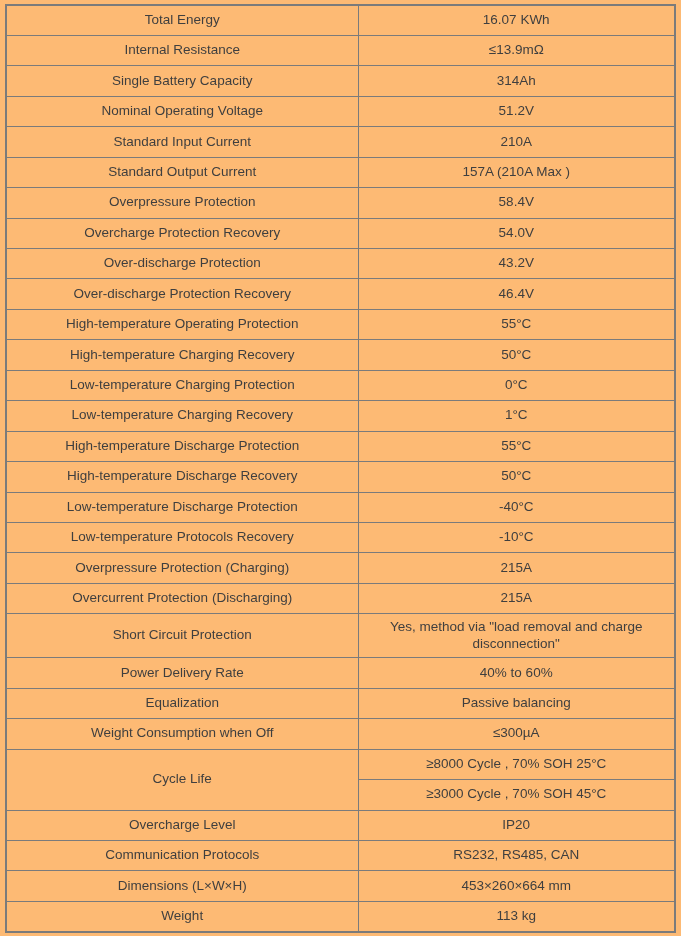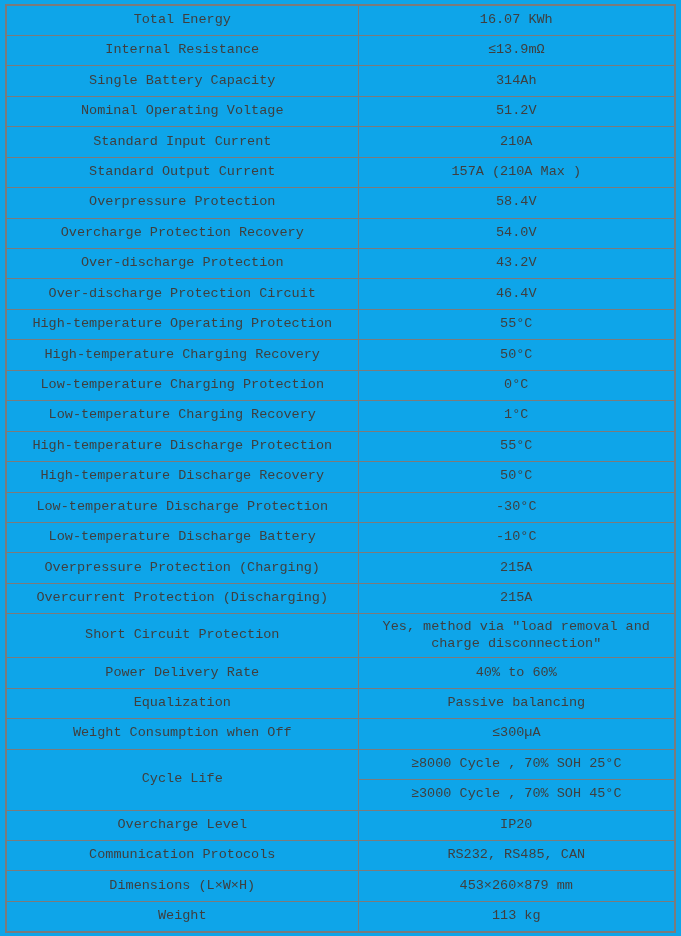--- a/index.html
+++ b/index.html
@@ -7,23 +7,22 @@
     padding: 0;
     background: #ffffff;
     width: 681px;
     height: 936px;
     font-family: "Liberation Sans", sans-serif;
   }
   .page {
     position: relative;
     width: 681px;
     height: 936px;
-    background: #0ea5e9;
+    background: #fdba74;
     overflow: hidden;
-    font-family: Liberation Mono, monospace;
   }
   table.spec-table {
     position: absolute;
     left: 5px;
     top: 4px;
     width: 669px;
     height: 929px;
     border-collapse: collapse;
     table-layout: fixed;
     border: 2px solid #7b7b7b;
@@ -81,21 +80,21 @@
         </tr>
         <tr class="row-normal">
           <td>Overcharge Protection Recovery</td>
           <td>54.0V</td>
         </tr>
         <tr class="row-normal">
           <td>Over-discharge Protection</td>
           <td>43.2V</td>
         </tr>
         <tr class="row-normal">
-          <td>Over-discharge Protection Circuit</td>
+          <td>Over-discharge Protection Recovery</td>
           <td>46.4V</td>
         </tr>
         <tr class="row-normal">
           <td>High-temperature Operating Protection</td>
           <td>55°C</td>
         </tr>
         <tr class="row-normal">
           <td>High-temperature Charging Recovery</td>
           <td>50°C</td>
         </tr>
@@ -110,24 +109,24 @@
         <tr class="row-normal">
           <td>High-temperature Discharge Protection</td>
           <td>55°C</td>
         </tr>
         <tr class="row-normal">
           <td>High-temperature Discharge Recovery</td>
           <td>50°C</td>
         </tr>
         <tr class="row-normal">
           <td>Low-temperature Discharge Protection</td>
-          <td>-30°C</td>
+          <td>-40°C</td>
         </tr>
         <tr class="row-normal">
-          <td>Low-temperature Discharge Battery</td>
+          <td>Low-temperature Protocols Recovery</td>
           <td>-10°C</td>
         </tr>
         <tr class="row-normal">
           <td>Overpressure Protection (Charging)</td>
           <td>215A</td>
         </tr>
         <tr class="row-normal">
           <td>Overcurrent Protection (Discharging)</td>
           <td>215A</td>
         </tr>
@@ -157,21 +156,21 @@
         <tr class="row-normal">
           <td>Overcharge Level</td>
           <td>IP20</td>
         </tr>
         <tr class="row-normal">
           <td>Communication Protocols</td>
           <td>RS232, RS485, CAN</td>
         </tr>
         <tr class="row-normal">
           <td>Dimensions (L×W×H)</td>
-          <td>453×260×879 mm</td>
+          <td>453×260×664 mm</td>
         </tr>
         <tr class="row-normal">
           <td>Weight</td>
           <td>113 kg</td>
         </tr>
       </tbody>
   </table>
 </div>
 
 </body></html>

